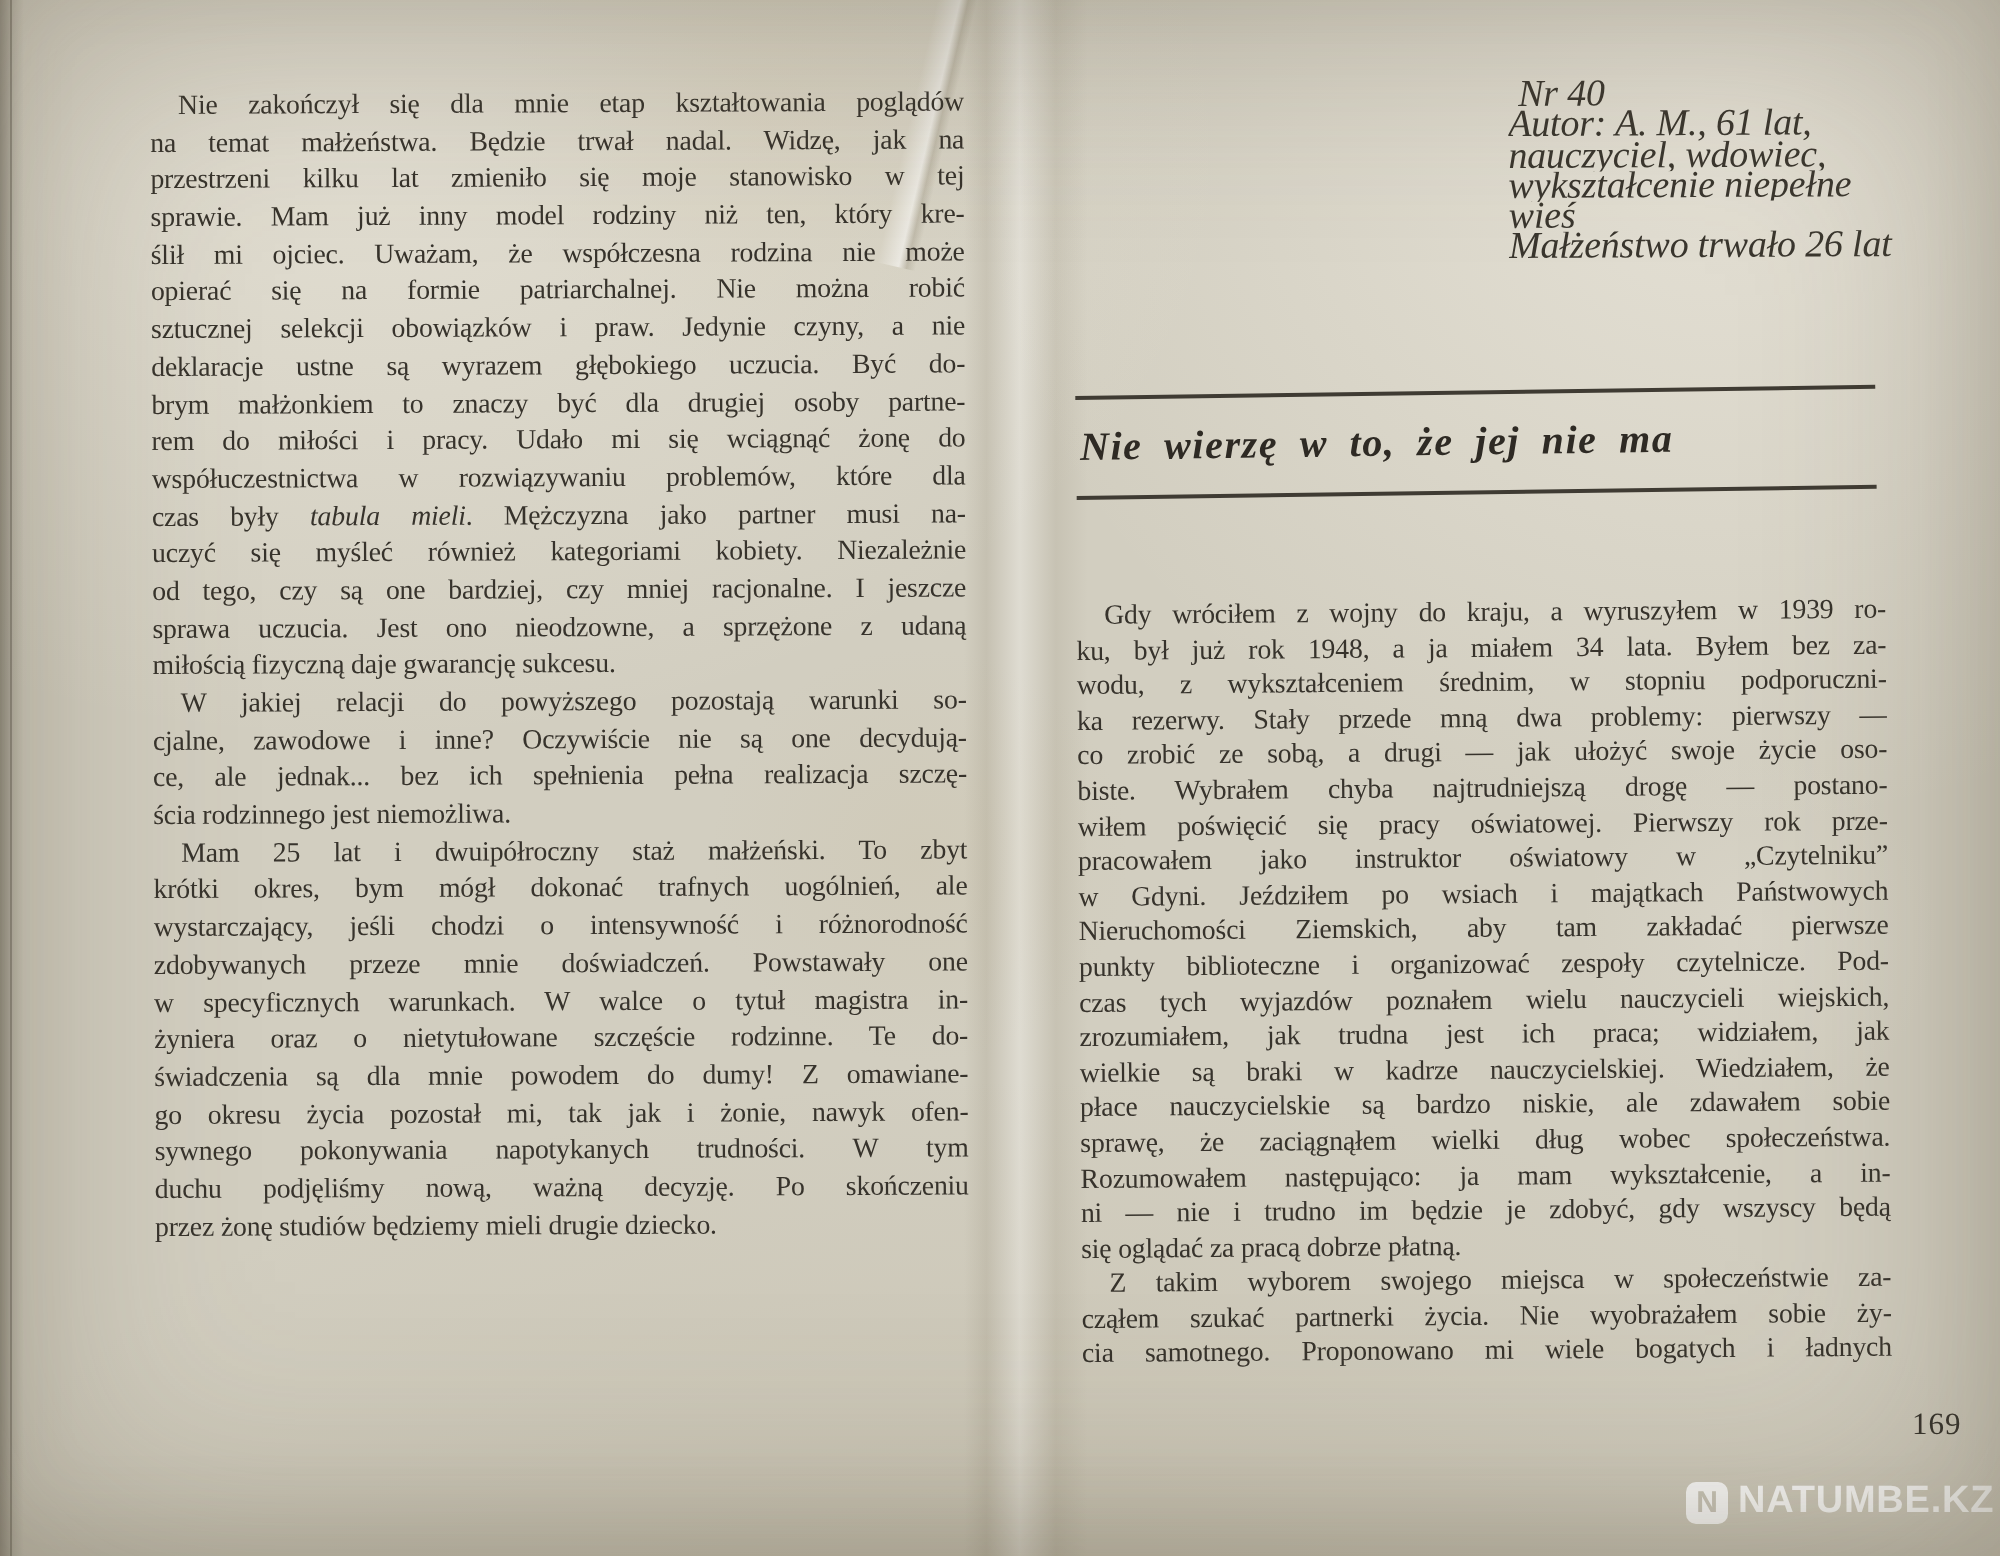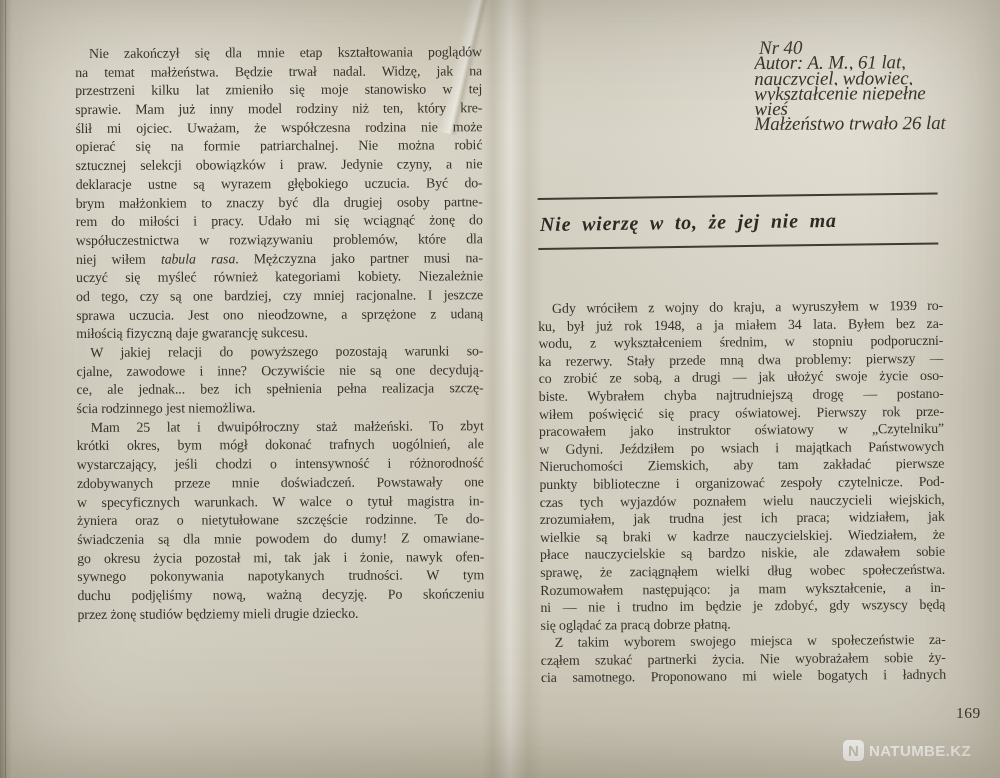--- a/index.html
+++ b/index.html
@@ -112,21 +112,21 @@
   }
   .wm-logo{
     width:21px;height:21px;border-radius:5px;
     background:rgba(255,255,255,0.92);
     color:#cbc7ba;
     font-weight:bold;font-size:15px;line-height:21px;text-align:center;
     display:inline-block;
   }
   .wm-text{
     color:rgba(255,255,255,0.93);
-    font-weight:bold;font-size:15px;letter-spacing:0.4px;
+    font-weight:bold;font-size:19px;letter-spacing:0.4px;
   }
 </style>
 </head>
 <body>
 
 <div class="photo">
 
   <div class="page-edge-left"></div>
   <div class="gutter-shadow"></div>
   <div class="crease"></div>
@@ -137,21 +137,21 @@
         <p class="line">na temat małżeństwa. Będzie trwał nadal. Widzę, jak na</p>
         <p class="line">przestrzeni kilku lat zmieniło się moje stanowisko w tej</p>
         <p class="line">sprawie. Mam już inny model rodziny niż ten, który kre-</p>
         <p class="line">ślił mi ojciec. Uważam, że współczesna rodzina nie może</p>
         <p class="line">opierać się na formie patriarchalnej. Nie można robić</p>
         <p class="line">sztucznej selekcji obowiązków i praw. Jedynie czyny, a nie</p>
         <p class="line">deklaracje ustne są wyrazem głębokiego uczucia. Być do-</p>
         <p class="line">brym małżonkiem to znaczy być dla drugiej osoby partne-</p>
         <p class="line">rem do miłości i pracy. Udało mi się wciągnąć żonę do</p>
         <p class="line">współuczestnictwa w rozwiązywaniu problemów, które dla</p>
-        <p class="line"><span>niej wiłem </span><span class="ital">tabula rasa</span><span>. Mężczyzna jako partner musi na-</span></p>
+        <p class="line"><span>czas były </span><span class="ital">tabula mieli</span><span>. Mężczyzna jako partner musi na-</span></p>
         <p class="line">uczyć się myśleć również kategoriami kobiety. Niezależnie</p>
         <p class="line">od tego, czy są one bardziej, czy mniej racjonalne. I jeszcze</p>
         <p class="line">sprawa uczucia. Jest ono nieodzowne, a sprzężone z udaną</p>
         <p class="line end">miłością fizyczną daje gwarancję sukcesu.</p>
         <p class="line ind">W jakiej relacji do powyższego pozostają warunki so-</p>
         <p class="line">cjalne, zawodowe i inne? Oczywiście nie są one decydują-</p>
         <p class="line">ce, ale jednak... bez ich spełnienia pełna realizacja szczę-</p>
         <p class="line end">ścia rodzinnego jest niemożliwa.</p>
         <p class="line ind">Mam 25 lat i dwuipółroczny staż małżeński. To zbyt</p>
         <p class="line">krótki okres, bym mógł dokonać trafnych uogólnień, ale</p>

